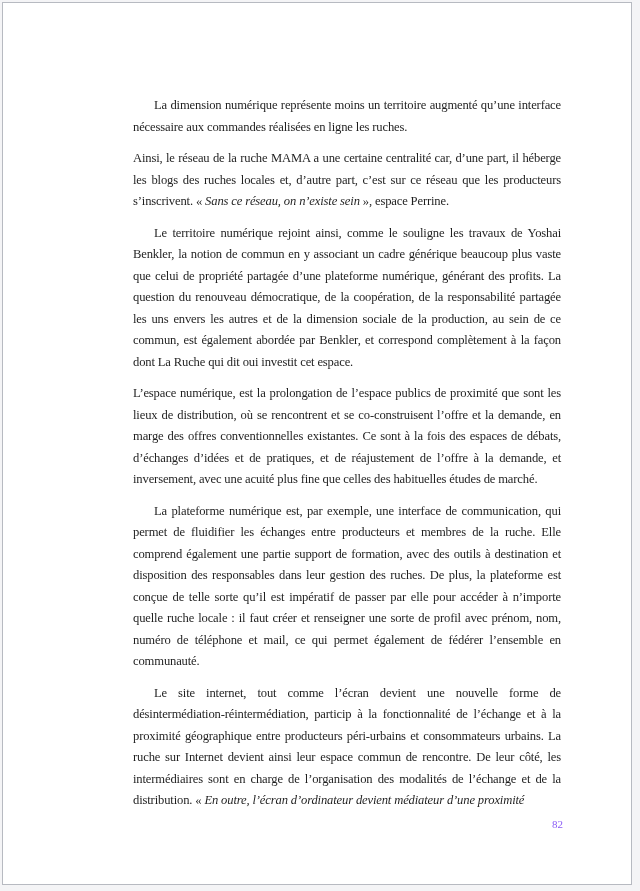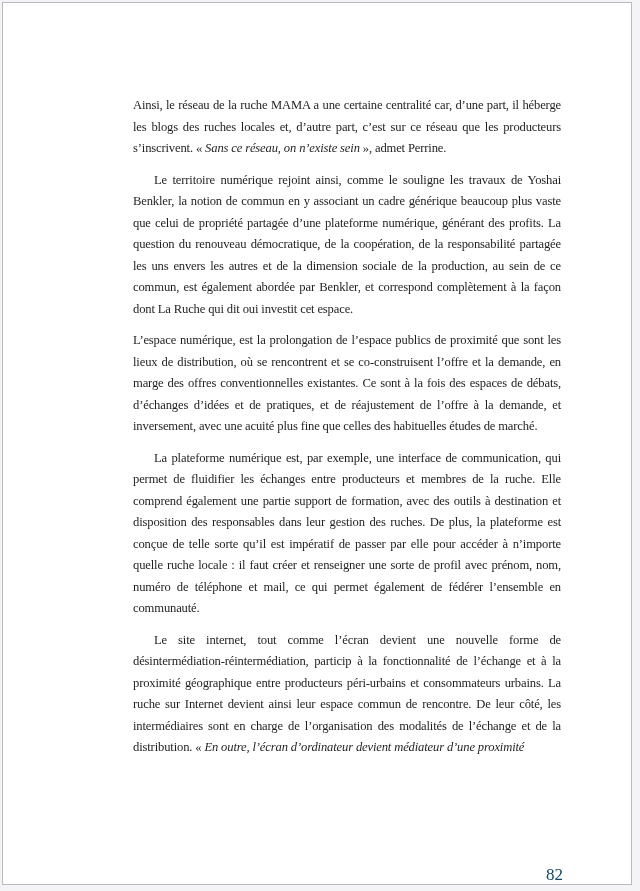--- a/index.html
+++ b/index.html
@@ -37,31 +37,32 @@
     text-justify: inter-word;
   }
   p.para.indent {
     text-indent: 21px;
   }
   .seg.italic {
     font-style: italic;
   }
   .page-number {
     position: absolute;
-    top: 862px;
+    top: 815px;
     right: 68px;
-    font-size: 17px;
-    color: #0c4a6e;
+    font-size: 11px;
+    color: #8b5cf6;
   }
 </style>
 </head>
 <body>
 
 <div class="page">
   <main class="text-block">
-      <p class="para"><span class="seg">Ainsi, le réseau de la ruche MAMA a une certaine centralité car, d’une part, il héberge les blogs des ruches locales et, d’autre part, c’est sur ce réseau que les producteurs s’inscrivent. « </span><span class="seg italic">Sans ce réseau, on n’existe sein</span><span class="seg"> », admet Perrine.</span></p>
+      <p class="para indent"><span class="seg">La dimension numérique représente moins un territoire augmenté qu’une interface nécessaire aux commandes réalisées en ligne les ruches.</span></p>
+      <p class="para"><span class="seg">Ainsi, le réseau de la ruche MAMA a une certaine centralité car, d’une part, il héberge les blogs des ruches locales et, d’autre part, c’est sur ce réseau que les producteurs s’inscrivent. « </span><span class="seg italic">Sans ce réseau, on n’existe sein</span><span class="seg"> », espace Perrine.</span></p>
       <p class="para indent"><span class="seg">Le territoire numérique rejoint ainsi, comme le souligne les travaux de Yoshai Benkler, la notion de commun en y associant un cadre générique beaucoup plus vaste que celui de propriété partagée d’une plateforme numérique, générant des profits. La question du renouveau démocratique, de la coopération, de la responsabilité partagée les uns envers les autres et de la dimension sociale de la production, au sein de ce commun, est également abordée par Benkler, et correspond complètement à la façon dont La Ruche qui dit oui investit cet espace.</span></p>
       <p class="para"><span class="seg">L’espace numérique, est la prolongation de l’espace publics de proximité que sont les lieux de distribution, où se rencontrent et se co-construisent l’offre et la demande, en marge des offres conventionnelles existantes. Ce sont à la fois des espaces de débats, d’échanges d’idées et de pratiques, et de réajustement de l’offre à la demande, et inversement, avec une acuité plus fine que celles des habituelles études de marché.</span></p>
       <p class="para indent"><span class="seg">La plateforme numérique est, par exemple, une interface de communication, qui permet de fluidifier les échanges entre producteurs et membres de la ruche. Elle comprend également une partie support de formation, avec des outils à destination et disposition des responsables dans leur gestion des ruches. De plus, la plateforme est conçue de telle sorte qu’il est impératif de passer par elle pour accéder à n’importe quelle ruche locale : il faut créer et renseigner une sorte de profil avec prénom, nom, numéro de téléphone et mail, ce qui permet également de fédérer l’ensemble en communauté.</span></p>
       <p class="para indent"><span class="seg">Le site internet, tout comme l’écran devient une nouvelle forme de désintermédiation-réintermédiation, particip à la fonctionnalité de l’échange et à la proximité géographique entre producteurs péri-urbains et consommateurs urbains. La ruche sur Internet devient ainsi leur espace commun de rencontre. De leur côté, les intermédiaires sont en charge de l’organisation des modalités de l’échange et de la distribution. « </span><span class="seg italic">En outre, l’écran d’ordinateur devient médiateur d’une proximité</span></p>
     </main>
   <div class="page-number">82</div>
 </div>
 
 </body></html>

